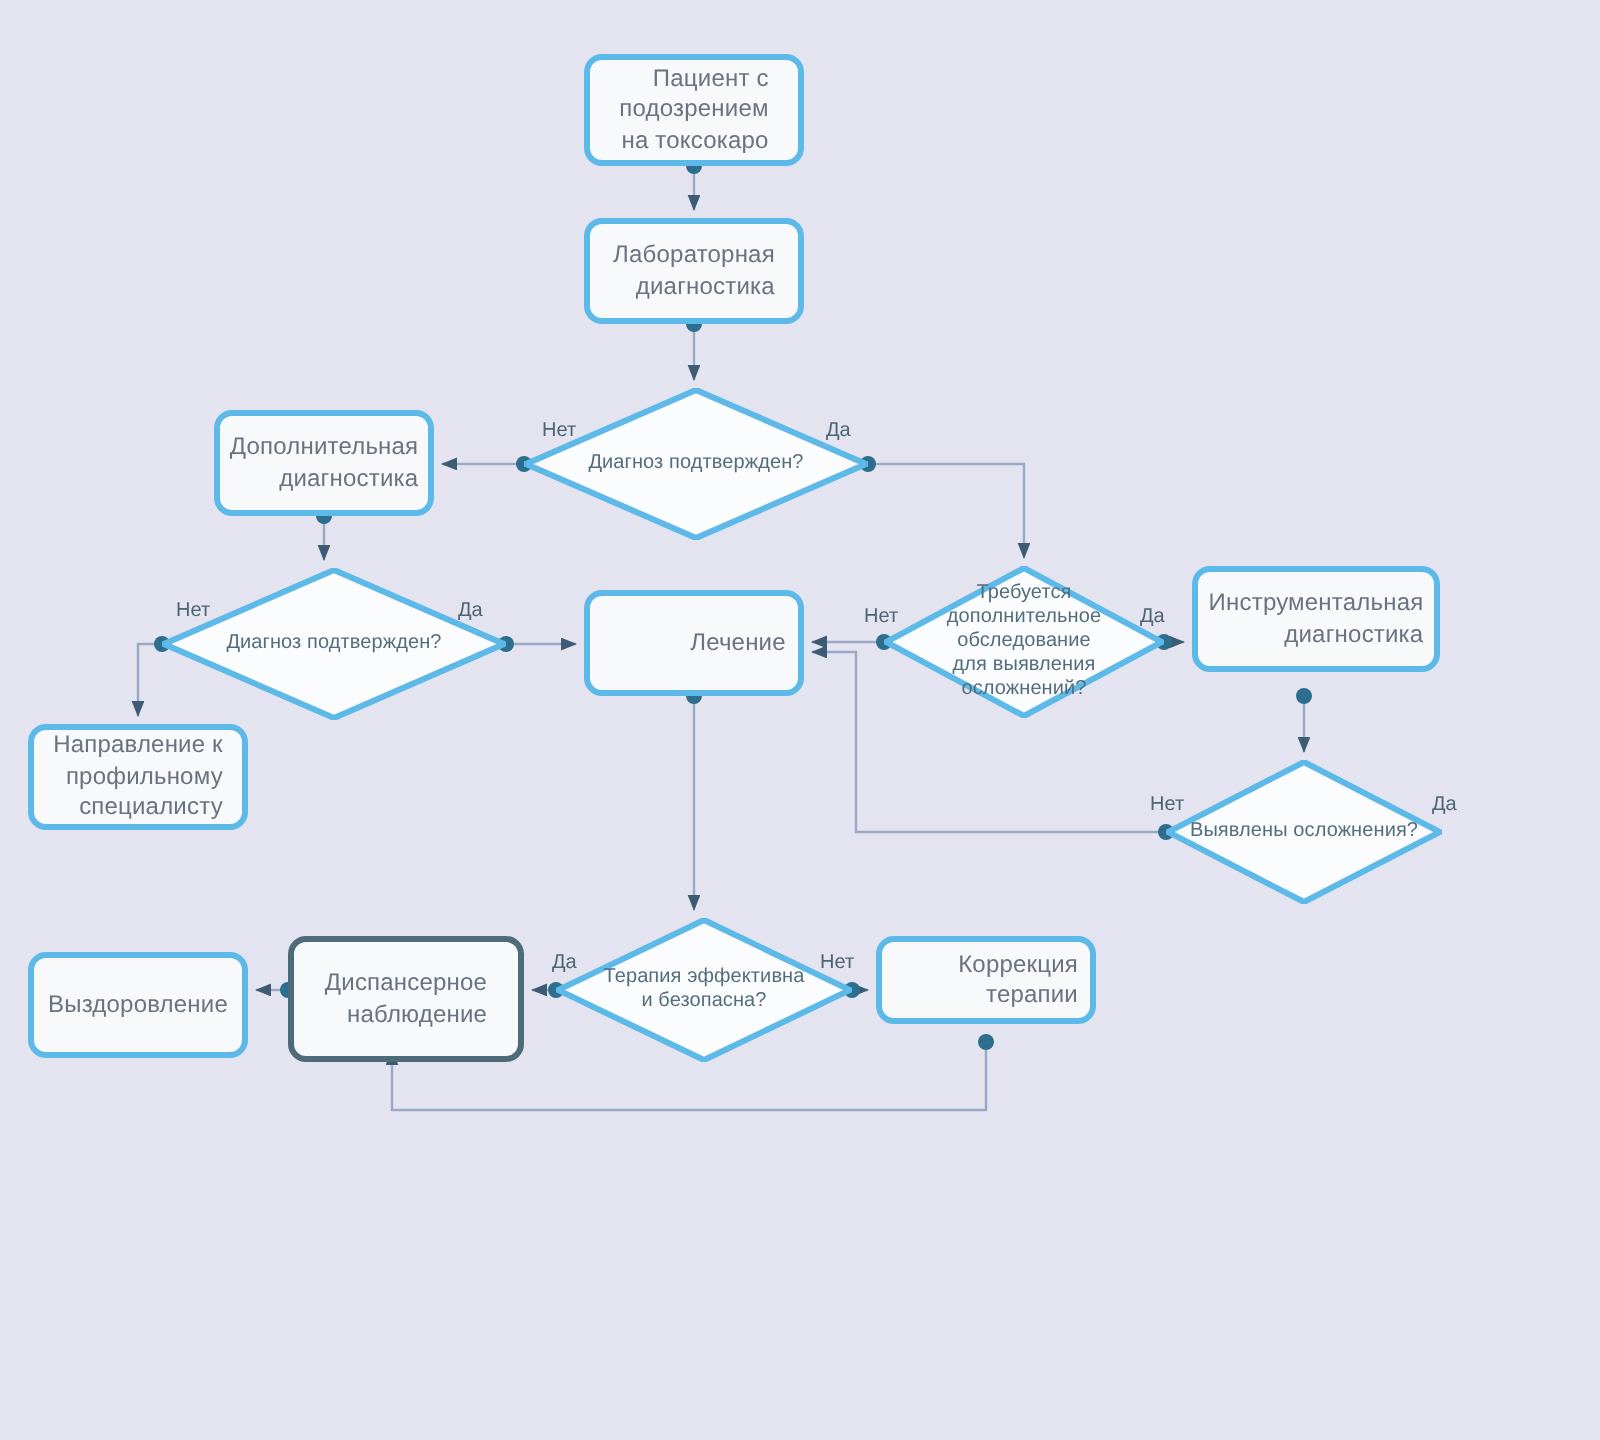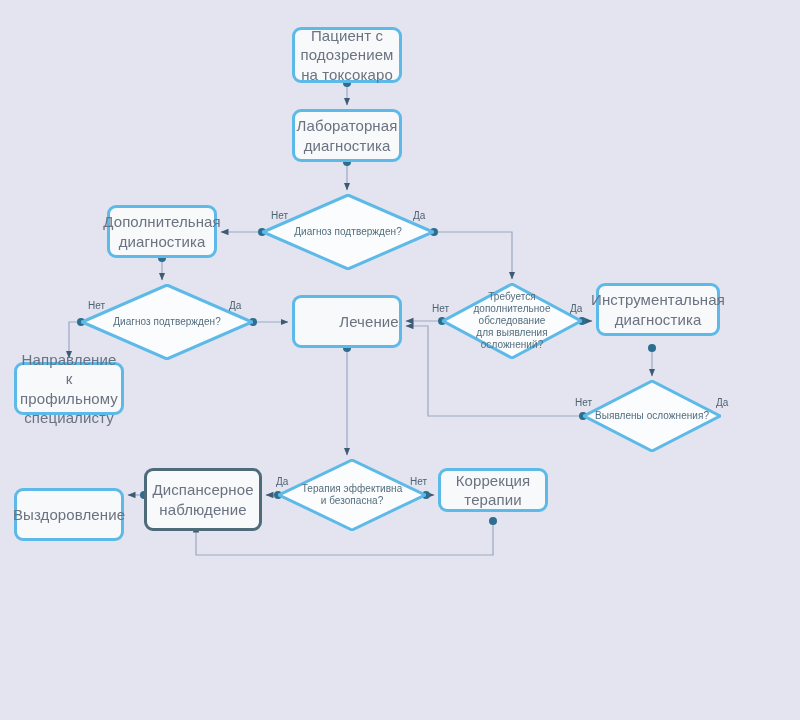--- a/index.html
+++ b/index.html
@@ -34,25 +34,26 @@
   .box {
     background: #f7f9fb;
     border: 3px solid #5cb9e8;
     border-radius: 9px;
   }
   .box.selected {
     border: 3px solid #4e6b7a;
   }
   .box .label {
     color: #6b7280;
-    font-size: 15px;
+    font-size: 12px;
     line-height: 1.28;
     letter-spacing: 0.1px;
     padding: 2px 6px;
     white-space: pre-line;
+    text-align: right;
   }
   .diamond {
     background: transparent;
   }
   .diamond .dshape {
     position: absolute;
     left: 0; top: 0;
     width: 100%; height: 100%;
   }
   .diamond .label {
@@ -179,21 +180,21 @@
         <svg class="dshape" viewBox="0 0 148 72" preserveAspectRatio="none">
           <polygon points="74,1 147,36 74,71 1,36" fill="#fbfcfd" stroke="#5cb9e8" stroke-width="3" vector-effect="non-scaling-stroke"></polygon>
         </svg>
         <div class="label">Терапия эффективна
 и безопасна?</div>
       </div>
       <div class="node box selected" style="left: 144px; top: 468px; width: 118px; height: 63px;">
         <div class="label">Диспансерное
 наблюдение</div>
       </div>
-      <div class="node box" style="left: 14px; top: 488px; width: 110px; height: 53px;">
+      <div class="node box" style="left: 14px; top: 476px; width: 110px; height: 53px;">
         <div class="label">Выздоровление</div>
       </div>
       <div class="node box" style="left: 438px; top: 468px; width: 110px; height: 44px;">
         <div class="label">Коррекция терапии</div>
       </div>
     </div>
 
   <div id="edge-labels">
       <div class="edge-label" style="left: 271px; top: 210px;">Нет</div>
       <div class="edge-label" style="left: 413px; top: 210px;">Да</div>

